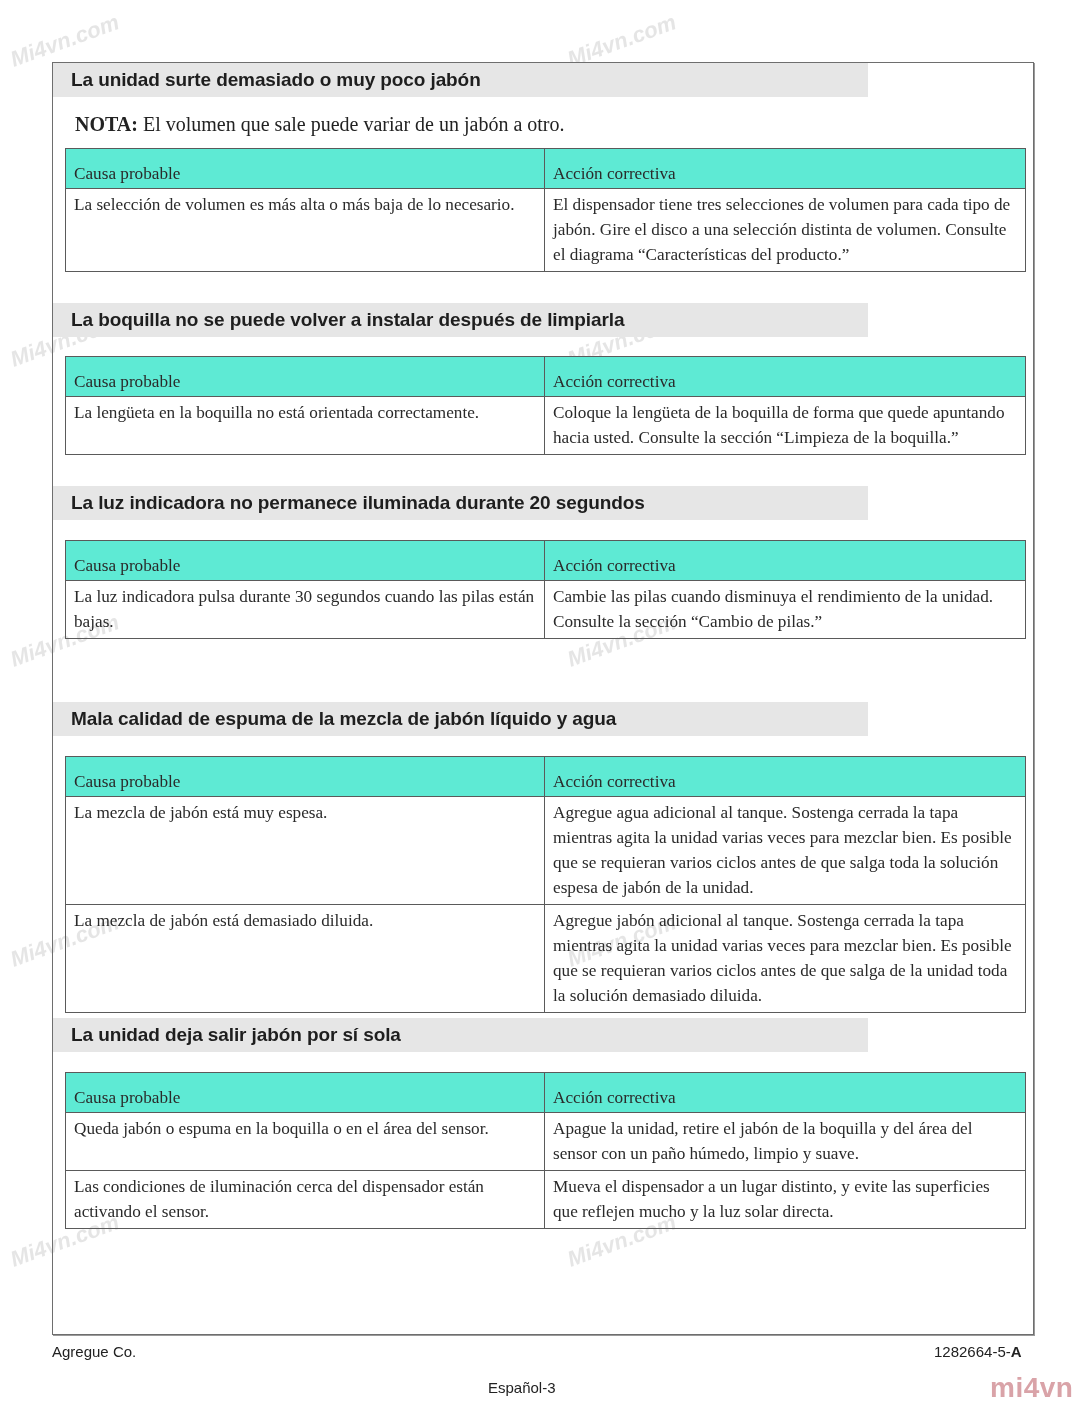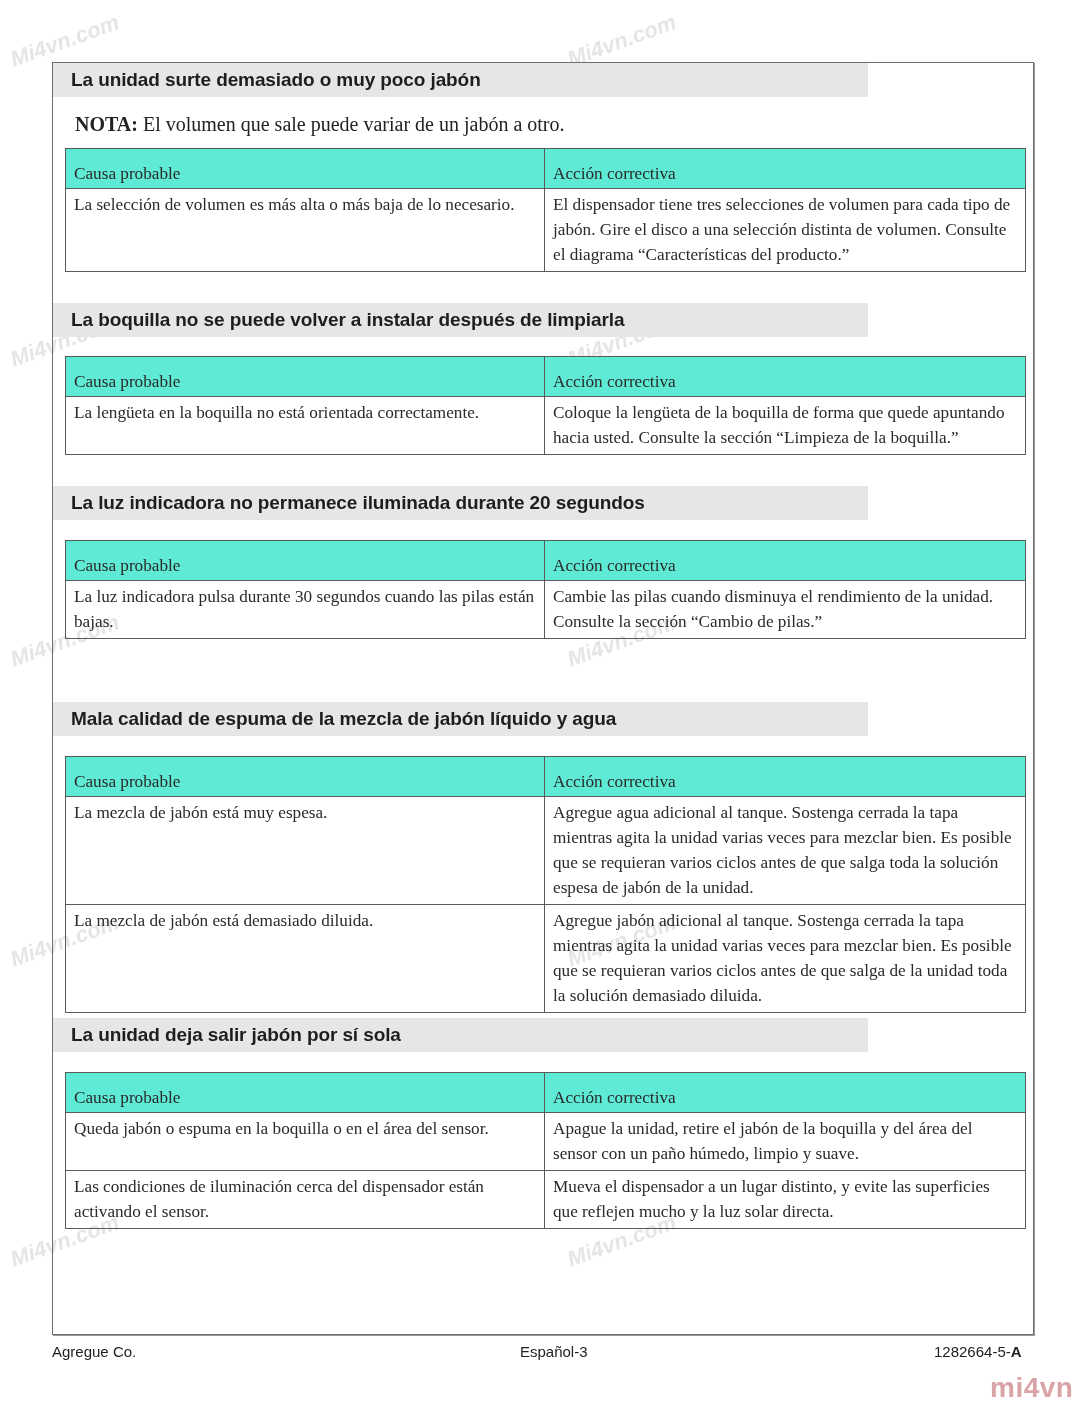--- a/index.html
+++ b/index.html
@@ -155,16 +155,16 @@
     <td>Apague la unidad, retire el jabón de la boquilla y del área del sensor con un paño húmedo, limpio y suave.</td>
   </tr>
   <tr>
     <td>Las condiciones de iluminación cerca del dispensador están activando el sensor.</td>
     <td>Mueva el dispensador a un lugar distinto, y evite las superficies que reflejen mucho y la luz solar directa.</td>
   </tr>
 </tbody>
   </table>
 
 <div class="footer" style="left:52px;">Agregue Co.</div>
-<div class="footer" style="left:520px;">Español-3</div>
+<div class="footer" style="left:488px;margin-top:36px;">Español-3</div>
 <div class="footer" style="left:934px;"><span>1282664-5-</span><b>A</b></div>
 
 <div class="logo">mi4vn</div>
 
 </body></html>

